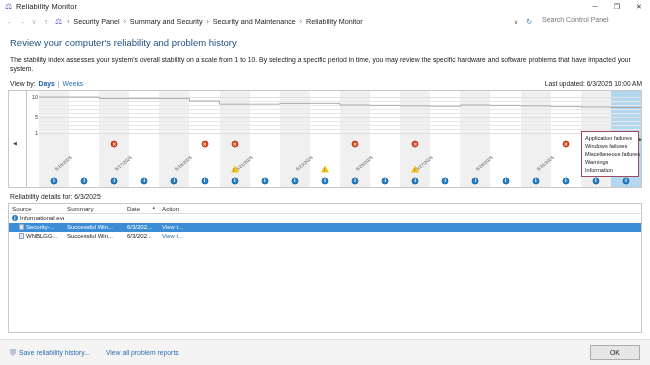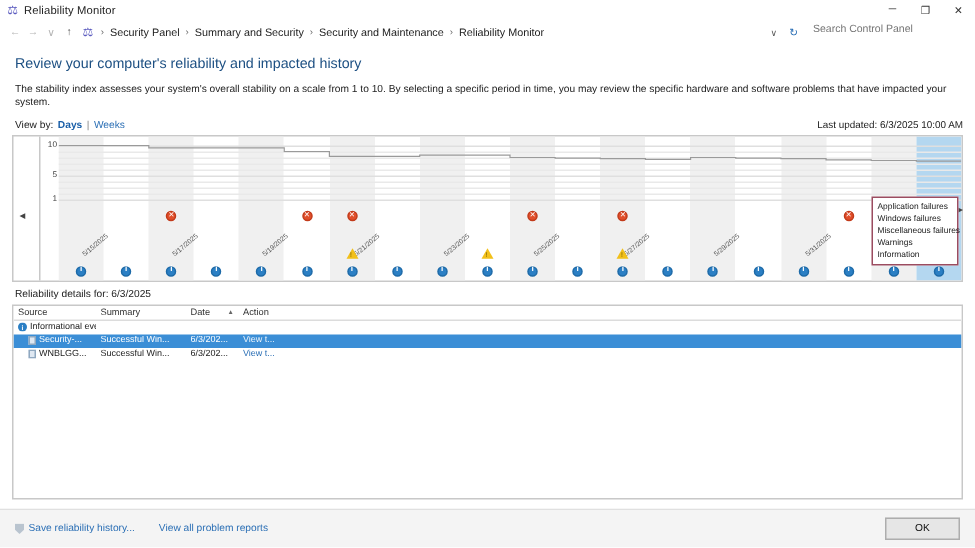--- a/index.html
+++ b/index.html
@@ -137,21 +137,21 @@
       <span class="addr-refresh">↻</span>
       <div class="searchbox">
         <input class="search-input" placeholder="Search Control Panel" style="">
 
       </div>
     </div>
   </div>
 
   <div class="content">
 
-    <div class="page-title">Review your computer's reliability and impacted history</div>
+    <div class="page-title">Review your computer's reliability and problem history</div>
     <div class="page-desc">The stability index assesses your system's overall stability on a scale from 1 to 10. By selecting a specific period in time, you may review the specific hardware and software problems that have impacted your system.</div>
 
     <div class="viewbar">
       <span class="vb-label">View by:</span>
       <span class="vb-days">Days</span>
       <span class="vb-pipe">|</span>
       <span class="vb-weeks">Weeks</span>
       <span class="vb-updated">Last updated: 6/3/2025 10:00 AM</span>
     </div>
 

